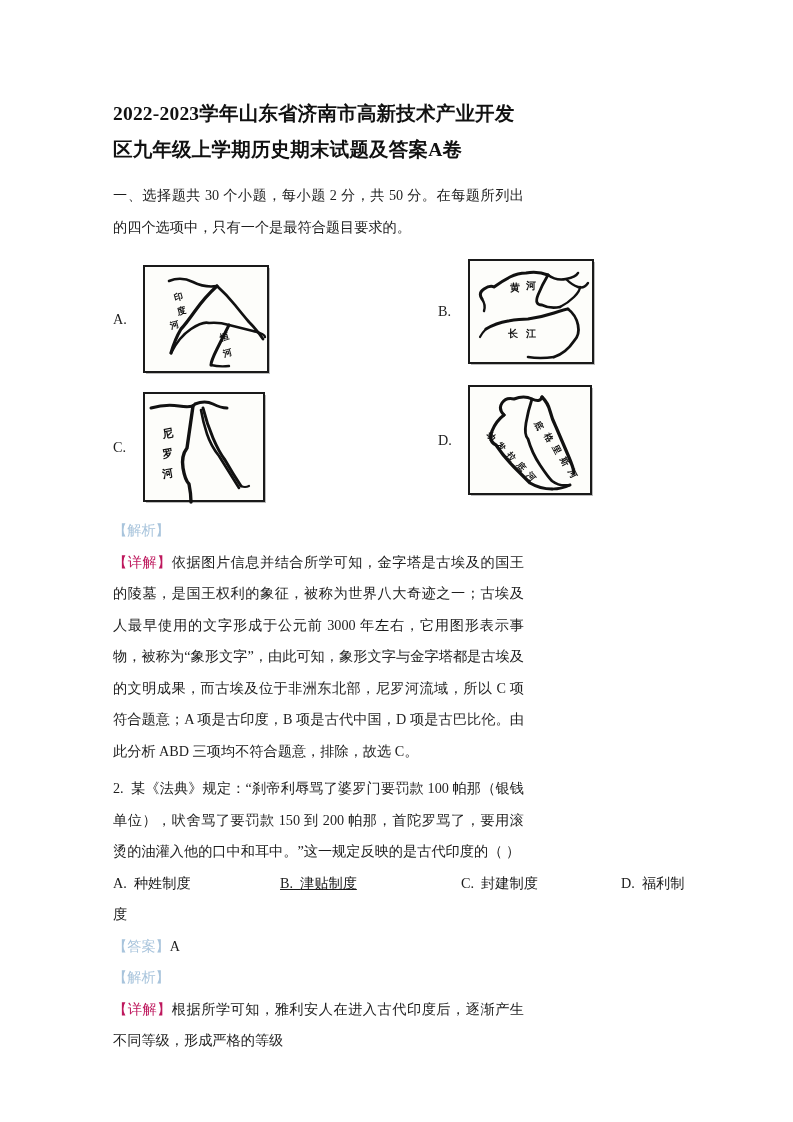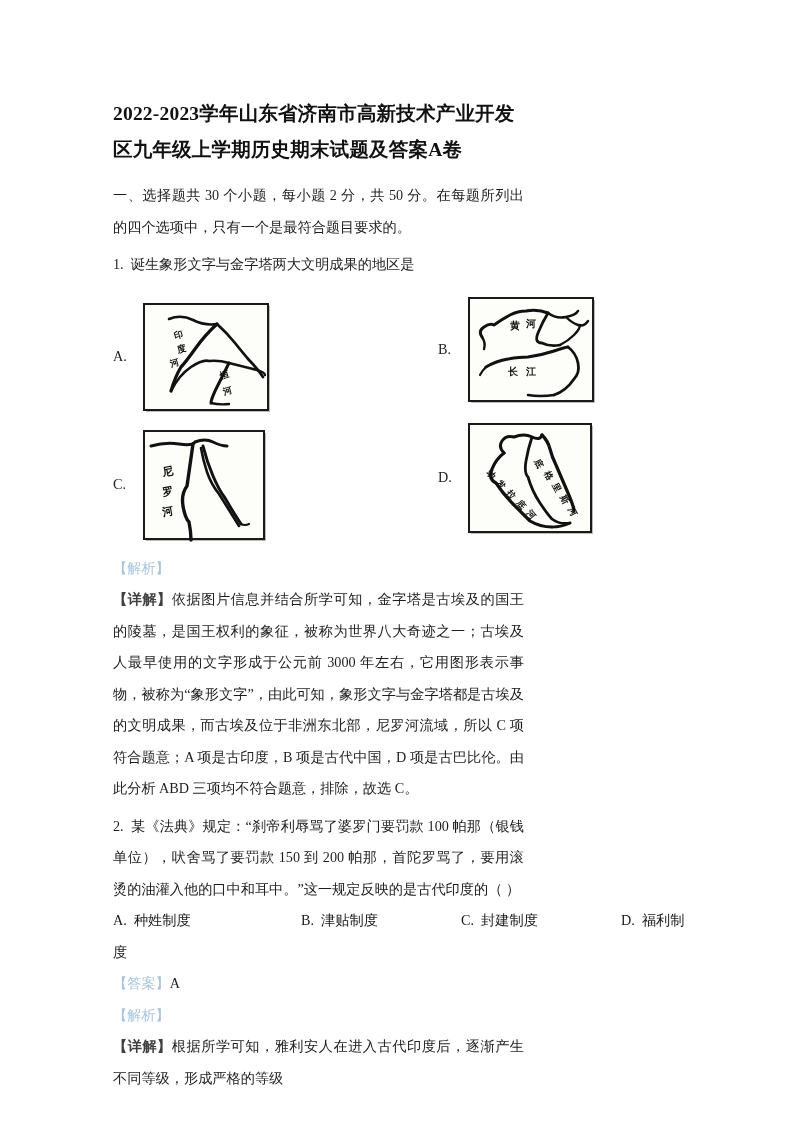--- a/index.html
+++ b/index.html
@@ -52,43 +52,43 @@
     font-size: 14.2px;
     line-height: 2.22;
     margin: 0;
     position: relative;
     white-space: nowrap;
   }
   .opt-row .opt {
     display: inline-block;
   }
   .opt-a { position: absolute; left: 0; }
-  .opt-b { position: absolute; left: 188px; }
+  .opt-b { position: absolute; left: 167px; text-decoration: underline; }
   .opt-c { position: absolute; left: 348px; }
   .opt-d { position: absolute; left: 508px; }
   .opt-row-spacer { height: 31.5px; }
   .opt-wrap {
     font-size: 14.2px;
     line-height: 2.22;
     margin: 0;
   }
 
   
   .ans-line {
     font-size: 14.2px;
     line-height: 2.22;
     margin: 0;
     color: #1d1d1d;
   }
   .marker {
     color: #a8c4dc;
   }
   .marker-dark {
-    color: #404040;
-    font-weight: 700;
+    color: #be185d;
+    font-weight: 400;
   }
 
   
   .fig-grid {
     position: relative;
     margin-top: 14px;
     height: 258px;
   }
   .fig-cell {
     position: absolute;
@@ -121,21 +121,20 @@
 </style>
 </head>
 <body>
 
 <div class="page">
 
   <h1 class="doc-title">2022-2023学年山东省济南市高新技术产业开发区九年级上学期历史期末试题及答案A卷</h1>
 
   <p class="para intro">一、选择题共 30 个小题，每小题 2 分，共 50 分。在每题所列出的四个选项中，只有一个是最符合题目要求的。</p>
 
-  <p class="para q-stem"><span>1.</span>&nbsp; <span>诞生象形文字与金字塔两大文明成果的地区是</span></p>
 
   <div class="fig-grid">
 
     <div class="fig-cell a">
       <span class="fig-label">A.</span>
       <div class="fig-box" style="width:126px;height:108px;">
         <svg viewBox="0 0 126 108" width="126" height="108" aria-hidden="true">
           <g fill="none" stroke="#111" stroke-linecap="round" stroke-linejoin="round">
             <path d="M24 14 Q36 9 48 15 T72 19" stroke-width="2.6"></path>
             <path d="M72 19 Q60 30 50 44 T36 62 Q30 72 26 86" stroke-width="3.2"></path>

